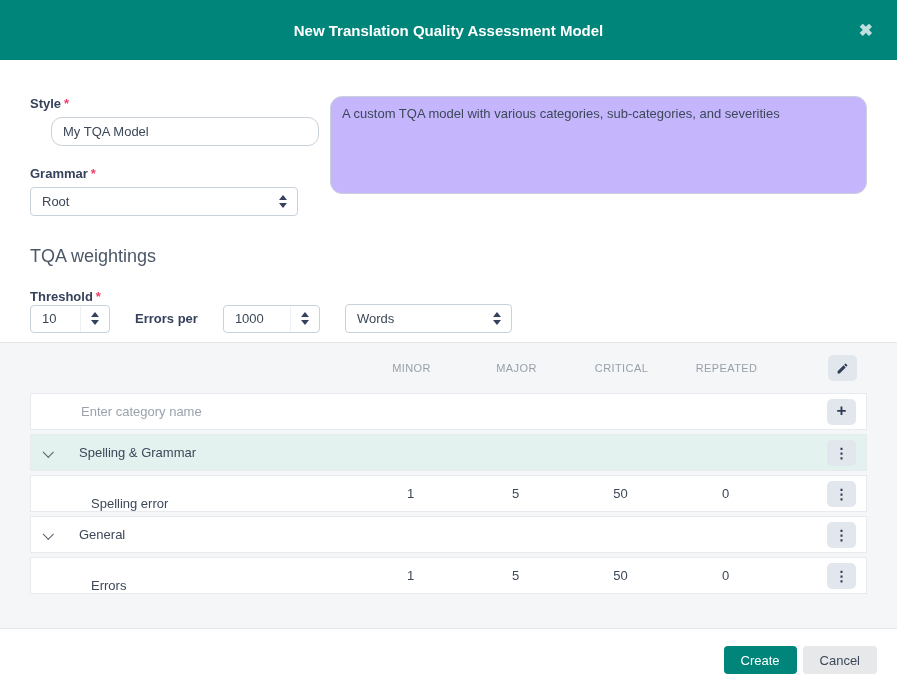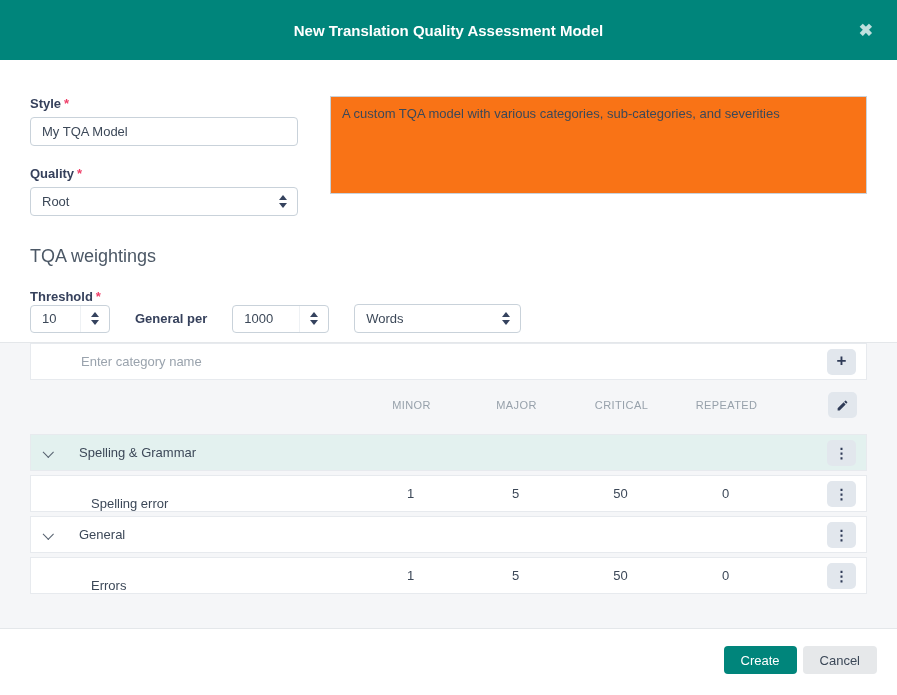--- a/index.html
+++ b/index.html
@@ -26,28 +26,28 @@
     font-family:inherit; padding:0 4px;
   }
 
   
   .form-row { display:flex; gap:32px; padding:36px 30px 0 30px; }
   .col-left  { width:268px; flex:none; }
   .col-right { flex:1; }
   .field-label { display:block; font-size:13px; font-weight:700; color:#36415c; margin-bottom:6px; }
   .req { color:#ef3e68; margin-left:3px; font-weight:700; }
   .text-input {
-    width:100%; height:29px; border:1px solid #c9d2da; border-radius:4px;
+    width:100%; height:29px; border:1px solid #c9d2da; border-radius:11px;
     padding:0 11px; font-size:13px; color:#3c4858; font-family:inherit;
-    background:#fff; outline:none;
+    background:#fff; outline:none;margin-left:21px;
   }
   .text-area {
-    width:100%; height:98px; border:1px solid #c9d2da; border-radius:0;
+    width:100%; height:98px; border:1px solid #c9d2da; border-radius:12px;
     padding:8px 11px; font-size:13px; color:#3c4858; font-family:inherit;
-    background:#f97316; resize:none; outline:none; line-height:1.4;
+    background:#c4b5fd; resize:none; outline:none; line-height:1.4;
   }
   .mt20 { margin-top:20px; }
 
   .selectbox {
     height:29px; border:1px solid #c9d2da; border-radius:4px; background:#fff;
     display:flex; align-items:center; justify-content:space-between;
     padding:0 0 0 11px; cursor:pointer;
   }
   .selectbox .sel-text { color:#3c4858; }
 
@@ -136,21 +136,21 @@
 </div>
 
 <div class="form-row">
   <div class="col-left">
     <label class="field-label">
       <span>Style</span><span class="req">*</span>
     </label>
     <input class="text-input" type="text" value="My TQA Model" style="">
 
     <label class="field-label mt20">
-      <span>Quality</span><span class="req">*</span>
+      <span>Grammar</span><span class="req">*</span>
     </label>
     <div class="selectbox">
       <span class="sel-text">Root</span>
       <span class="stepper">
         <span class="tri-up"></span>
         <span class="tri-down"></span>
       </span>
     </div>
   </div>
 
@@ -167,69 +167,69 @@
 
 <div class="controls">
   <div class="numwrap w-threshold">
     <input type="text" value="10" style="">
     <span class="stepper separated">
       <span class="tri-up"></span>
       <span class="tri-down"></span>
     </span>
   </div>
 
-  <span class="inline-label">General per</span>
+  <span class="inline-label">Errors per</span>
 
   <div class="numwrap w-errors">
     <input type="text" value="1000" style="">
     <span class="stepper separated">
       <span class="tri-up"></span>
       <span class="tri-down"></span>
     </span>
   </div>
 
   <div class="selectbox w-unit">
     <span class="sel-text">Words</span>
     <span class="stepper">
       <span class="tri-up"></span>
       <span class="tri-down"></span>
     </span>
   </div>
 </div>
 
 <div class="panel">
 
-  <div class="tgrid trow first">
-    <div class="span5">
-      <input class="cat-input" type="text" placeholder="Enter category name" style="">
-    </div>
-    <div class="cell-action">
-      <button class="btn-sq">
-        <span class="plus-glyph">+</span>
-      </button>
-    </div>
-  </div>
-
   <div class="tgrid thead">
     <div></div>
     <div class="hcell">MINOR</div>
     <div class="hcell">MAJOR</div>
     <div class="hcell">CRITICAL</div>
     <div class="hcell">REPEATED</div>
     <div class="cell-action">
       <button class="btn-sq">
         <span>
           <svg width="13" height="13" viewBox="0 0 24 24" fill="#2f3b57">
               <path d="M3 17.25V21h3.75L17.81 9.94l-3.75-3.75L3 17.25zM20.71 7.04a1 1 0 0 0 0-1.41l-2.34-2.34a1 1 0 0 0-1.41 0l-1.83 1.83 3.75 3.75 1.83-1.83z"></path>
             </svg>
         </span>
       </button>
     </div>
   </div>
 
+  <div class="tgrid trow first">
+    <div class="span5">
+      <input class="cat-input" type="text" placeholder="Enter category name" style="">
+    </div>
+    <div class="cell-action">
+      <button class="btn-sq">
+        <span class="plus-glyph">+</span>
+      </button>
+    </div>
+  </div>
+
   <div class="tgrid trow highlight">
     <div class="cat-cell">
       <span class="chev"></span>
       <span class="cat-label">Spelling &amp; Grammar</span>
     </div>
     <div></div>
       <div></div>
       <div></div>
       <div></div>
     <div class="cell-action">

